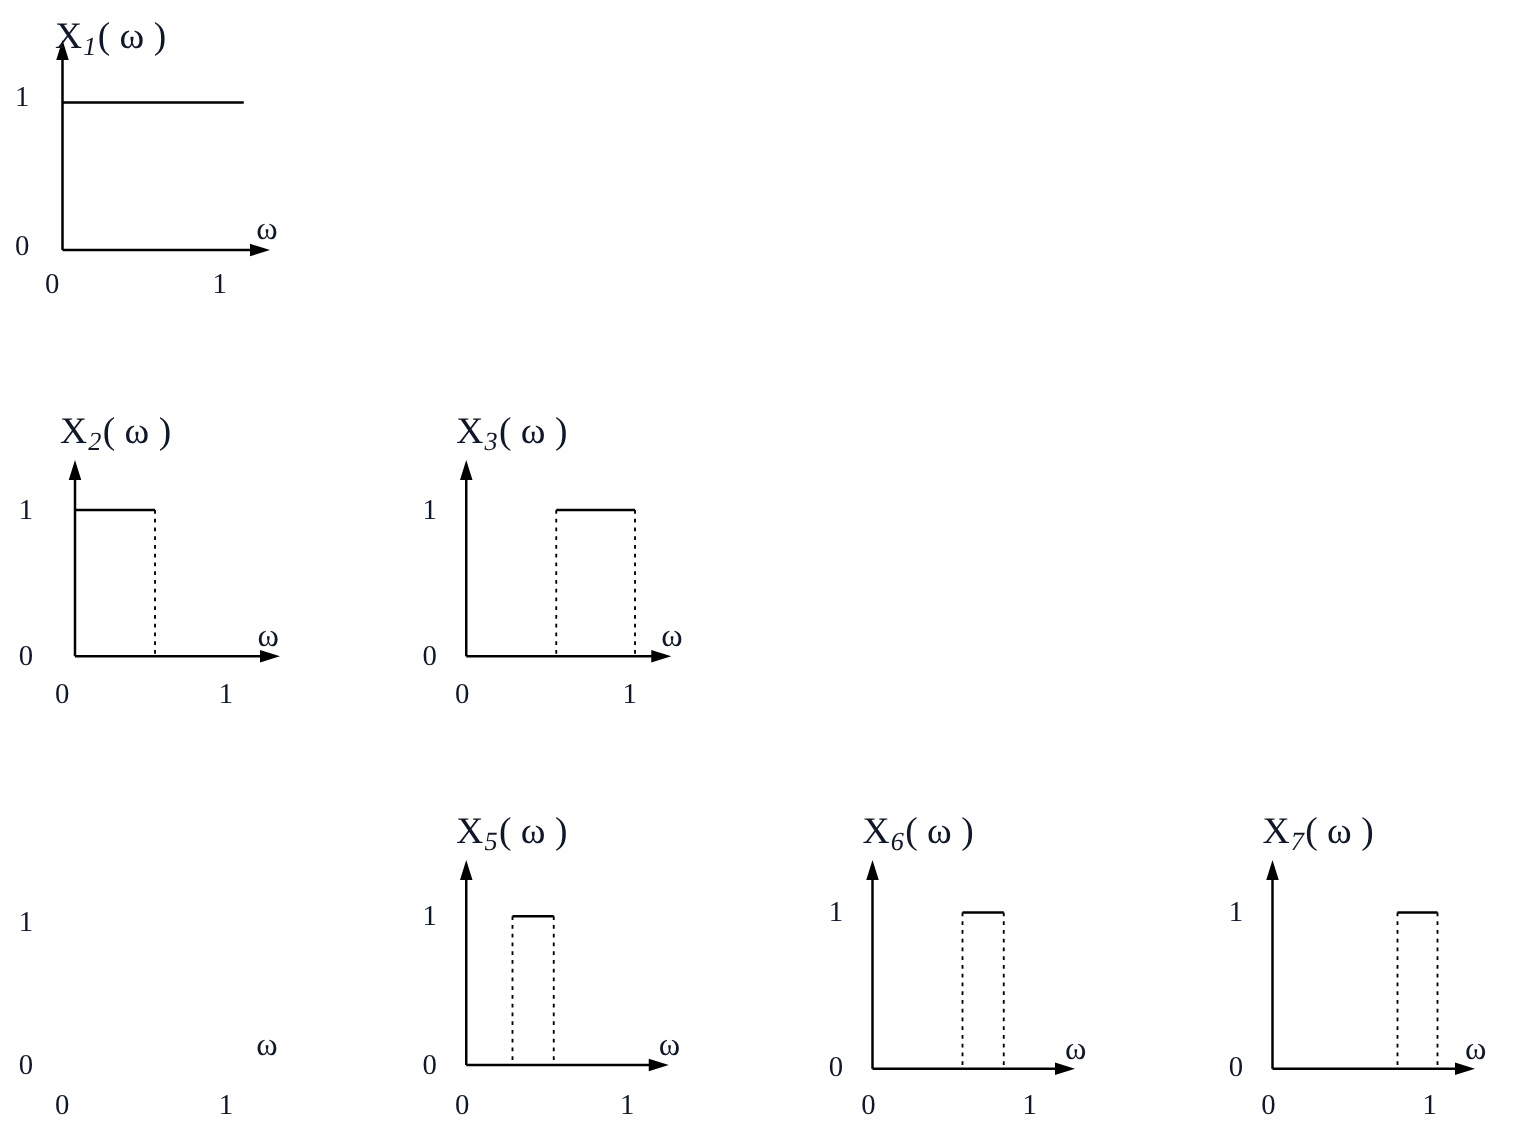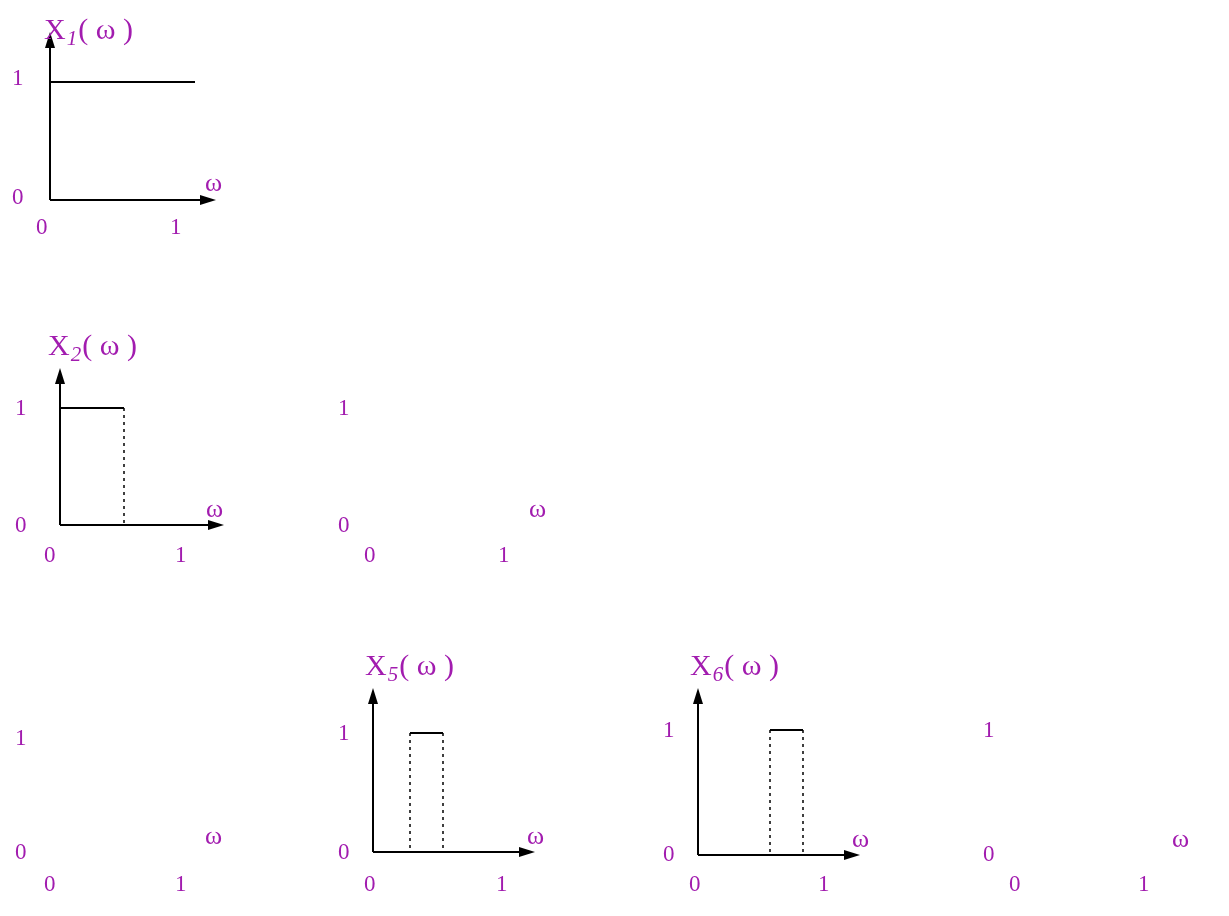--- a/index.html
+++ b/index.html
@@ -25,21 +25,21 @@
   .plot {
     position: absolute;
   }
   .plot svg {
     display: block;
     overflow: visible;
   }
   .lbl {
     position: absolute;
     font-family: "Liberation Serif", serif;
-    color: #a21caf;
+    color: #0f172a;
     white-space: nowrap;
     line-height: 1;
   }
   .title {
     font-size: 30px;
   }
   .title .sub {
     font-size: 21px;
     font-style: italic;
     vertical-align: -0.28em;
@@ -94,20 +94,34 @@
     <span class="lbl title" style="left:28px; top:0px;text-align:right;">
       <span>X</span><span class="sub">2</span><span>( ω )</span>
     </span>
   </div>
   <span class="lbl ytick" style="left:15px; top:396px;">1</span>
   <span class="lbl ytick" style="left:15px; top:513px;">0</span>
   <span class="lbl omega-axis" style="left:206px; top:496px;">ω</span>
   <span class="lbl tick" style="left:44px; top:543px;">0</span>
   <span class="lbl tick" style="left:175px; top:543px;">1</span>
 
+  <div class="plot" style="left:340px; top:330px;">
+    <svg width="240" height="210" viewBox="0 0 240 210">
+      <line x1="33" y1="195" x2="33" y2="48" stroke="#000" stroke-width="2"></line>
+      <polygon points="33,38 28,54 38,54" fill="#000"></polygon>
+      <line x1="33" y1="195" x2="185" y2="195" stroke="#000" stroke-width="2"></line>
+      <polygon points="197,195 181,190 181,200" fill="#000"></polygon>
+      <line x1="105" y1="78" x2="168" y2="78" stroke="#000" stroke-width="2"></line>
+      <line x1="105" y1="78" x2="105" y2="195" stroke="#000" stroke-width="1.5" stroke-dasharray="3,4"></line>
+      <line x1="168" y1="78" x2="168" y2="195" stroke="#000" stroke-width="1.5" stroke-dasharray="3,4"></line>
+    </svg>
+    <span class="lbl title" style="left:25px; top:0px;">
+      <span>X</span><span class="sub">3</span><span>( ω )</span>
+    </span>
+  </div>
   <span class="lbl ytick" style="left:338px; top:396px;">1</span>
   <span class="lbl ytick" style="left:338px; top:513px;">0</span>
   <span class="lbl omega-axis" style="left:529px; top:496px;">ω</span>
   <span class="lbl tick" style="left:364px; top:543px;">0</span>
   <span class="lbl tick" style="left:498px; top:543px;">1</span>
 
   <span class="lbl ytick" style="left:15px; top:726px;">1</span>
   <span class="lbl ytick" style="left:15px; top:840px;">0</span>
   <span class="lbl omega-axis" style="left:205px; top:823px;">ω</span>
   <span class="lbl tick" style="left:44px; top:872px;">0</span>
@@ -146,19 +160,33 @@
     <span class="lbl title" style="left:20px; top:0px;">
       <span>X</span><span class="sub">6</span><span>( ω )</span>
     </span>
   </div>
   <span class="lbl ytick" style="left:663px; top:718px;">1</span>
   <span class="lbl ytick" style="left:663px; top:842px;">0</span>
   <span class="lbl omega-axis" style="left:852px; top:826px;">ω</span>
   <span class="lbl tick" style="left:689px; top:872px;">0</span>
   <span class="lbl tick" style="left:818px; top:872px;">1</span>
 
+  <div class="plot" style="left:990px; top:650px;">
+    <svg width="240" height="215" viewBox="0 0 240 215">
+      <line x1="28" y1="205" x2="28" y2="48" stroke="#000" stroke-width="2"></line>
+      <polygon points="28,38 23,54 33,54" fill="#000"></polygon>
+      <line x1="28" y1="205" x2="178" y2="205" stroke="#000" stroke-width="2"></line>
+      <polygon points="190,205 174,200 174,210" fill="#000"></polygon>
+      <line x1="128" y1="80" x2="160" y2="80" stroke="#000" stroke-width="2"></line>
+      <line x1="128" y1="80" x2="128" y2="205" stroke="#000" stroke-width="1.5" stroke-dasharray="3,4"></line>
+      <line x1="160" y1="80" x2="160" y2="205" stroke="#000" stroke-width="1.5" stroke-dasharray="3,4"></line>
+    </svg>
+    <span class="lbl title" style="left:20px; top:0px;">
+      <span>X</span><span class="sub">7</span><span>( ω )</span>
+    </span>
+  </div>
   <span class="lbl ytick" style="left:983px; top:718px;">1</span>
   <span class="lbl ytick" style="left:983px; top:842px;">0</span>
   <span class="lbl omega-axis" style="left:1172px; top:826px;">ω</span>
   <span class="lbl tick" style="left:1009px; top:872px;">0</span>
   <span class="lbl tick" style="left:1138px; top:872px;">1</span>
 
 </div>
 
 </body></html>

